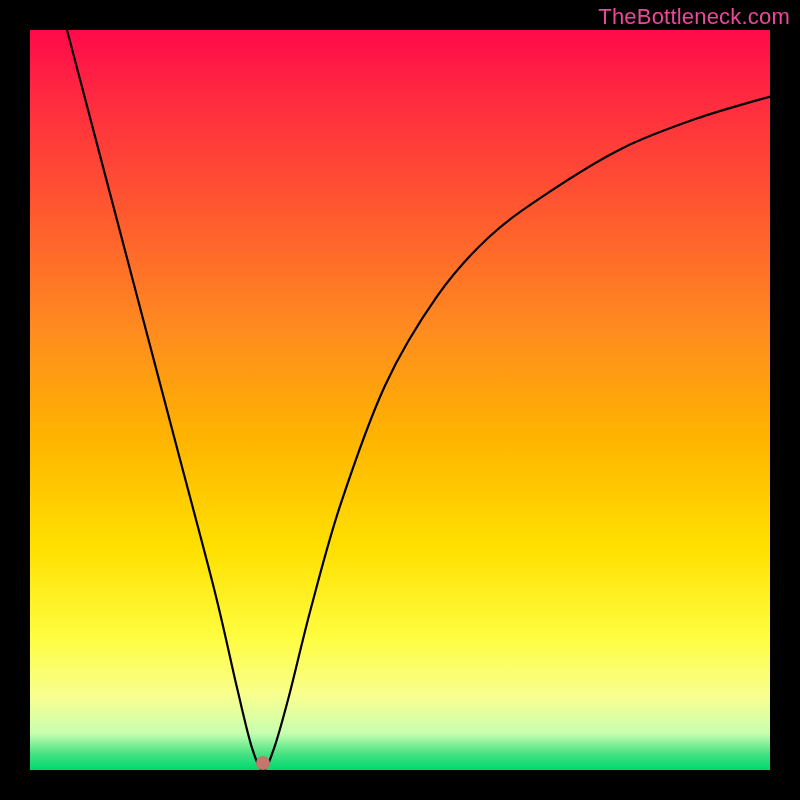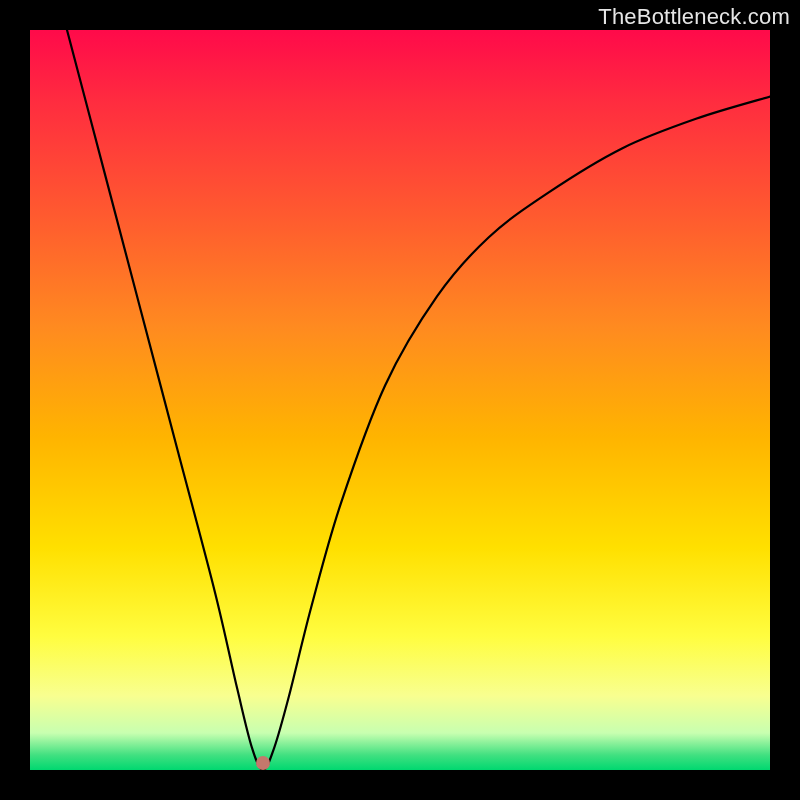--- a/index.html
+++ b/index.html
@@ -37,21 +37,21 @@
       #40e080 98%,
       #00d870 100%
     );
   }
   .watermark {
     position: absolute;
     top: 4px;
     right: 10px;
     font-family: Arial, Helvetica, sans-serif;
     font-size: 22px;
-    color: #e5e5e5;
+    color: #ec4899;
     letter-spacing: 0.2px;
     user-select: none;
   }
   svg.curve {
     position: absolute;
     left: 0;
     top: 0;
     width: 740px;
     height: 740px;
   }

